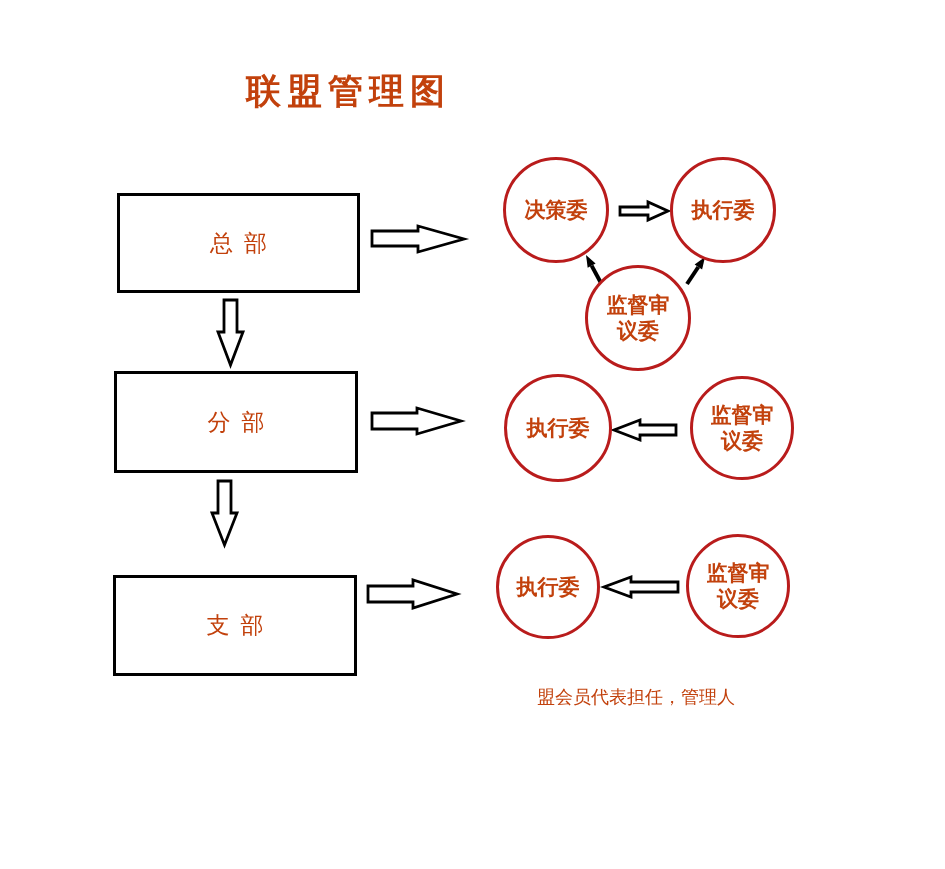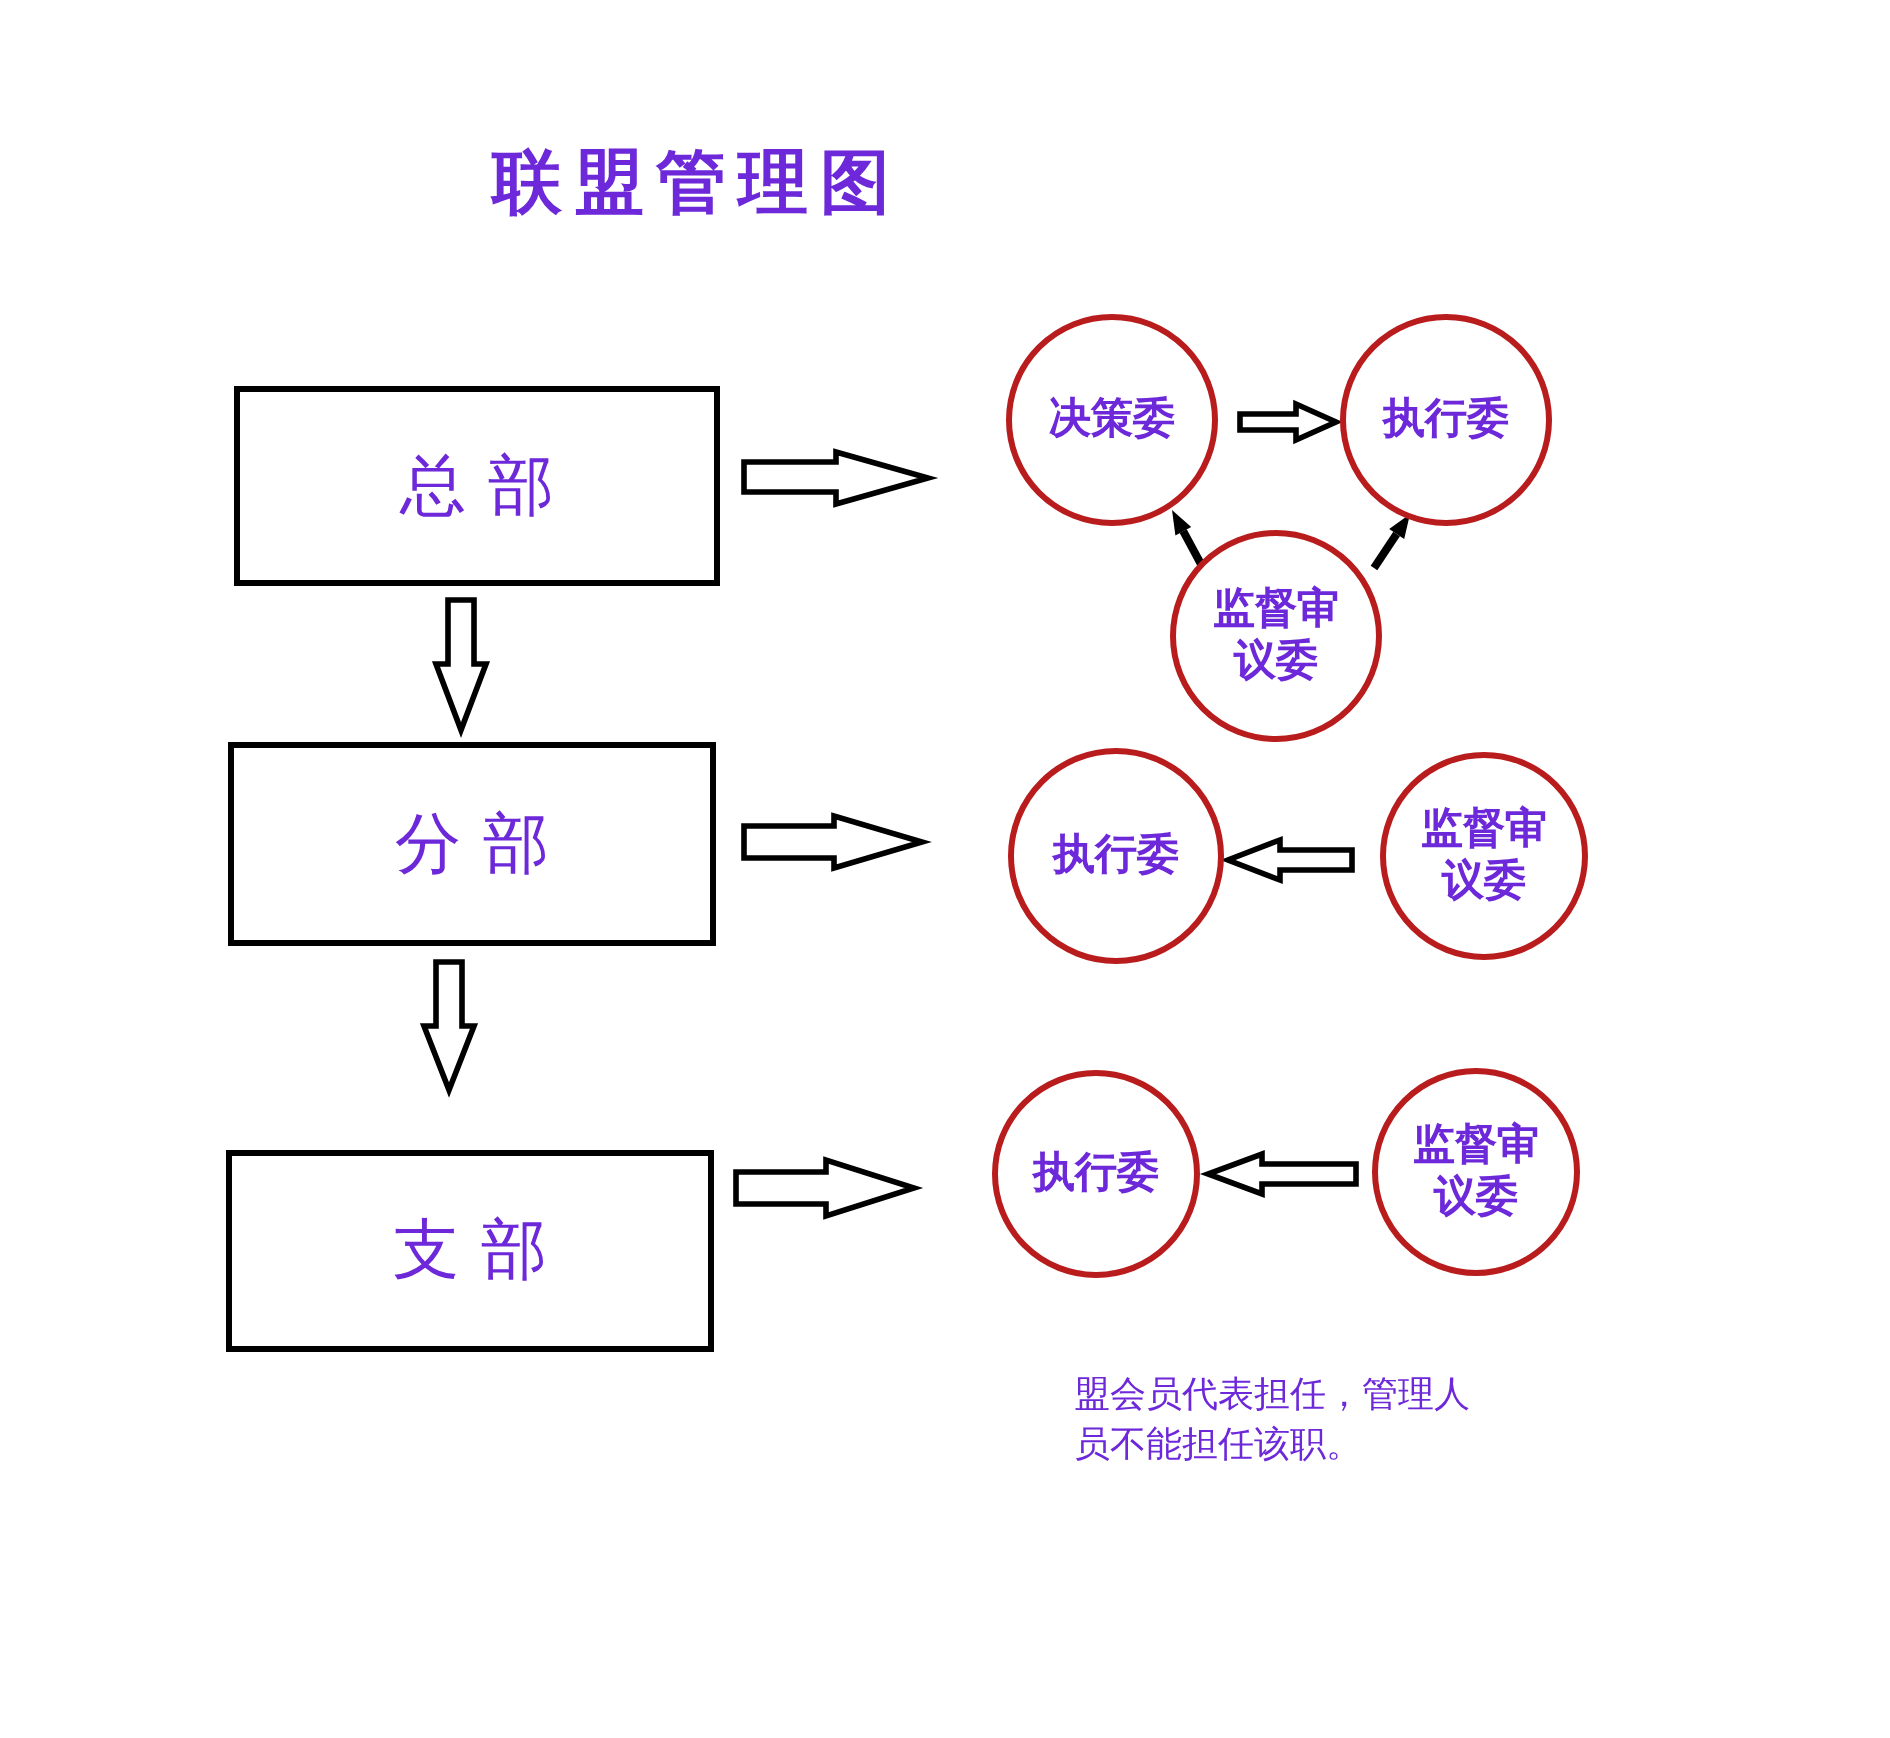--- a/index.html
+++ b/index.html
@@ -3,21 +3,21 @@
 <meta charset="utf-8">
 <style>
   html, body { margin: 0; padding: 0; background: #ffffff; }
   .canvas {
     position: relative;
     width: 804px;
     height: 869px;
     background: #ffffff;
     overflow: hidden;
     font-family: "Liberation Serif", serif;
-    color: #6d28d9;
+    color: #c2410c;
   }
   .title {
     position: absolute;
     left: 246px;
     top: 68px;
     font-size: 35px;
     font-weight: bold;
     letter-spacing: 6px;
     text-indent: 0;
     white-space: nowrap;
@@ -26,21 +26,21 @@
   .level-box {
     position: absolute;
     box-sizing: border-box;
     border: 3px solid #000000;
     background: #ffffff;
     display: flex;
     align-items: center;
     justify-content: center;
   }
   .level-box .lbl {
-    font-size: 33px;
+    font-size: 23px;
     letter-spacing: 11px;
     text-indent: 11px;
     white-space: nowrap;
     font-family: "Liberation Serif", serif;
   }
   .box-hq  { left: 117px; top: 193px; width: 243px; height: 100px; }
   .box-div { left: 114px; top: 371px; width: 244px; height: 102px; }
   .box-br  { left: 113px; top: 575px; width: 244px; height: 101px; }
 
   .committee {
@@ -147,16 +147,15 @@
 
   <div class="committee c-exec-br">
     <span>执行委</span>
   </div>
   <div class="committee c-sup-br">
     <span class="two-line"><span>监督审</span><br><span>议委</span></span>
   </div>
 
   <div class="note">
     <div>盟会员代表担任，管理人</div>
-    <div>员不能担任该职。</div>
   </div>
 
 </div>
 
 </body></html>

